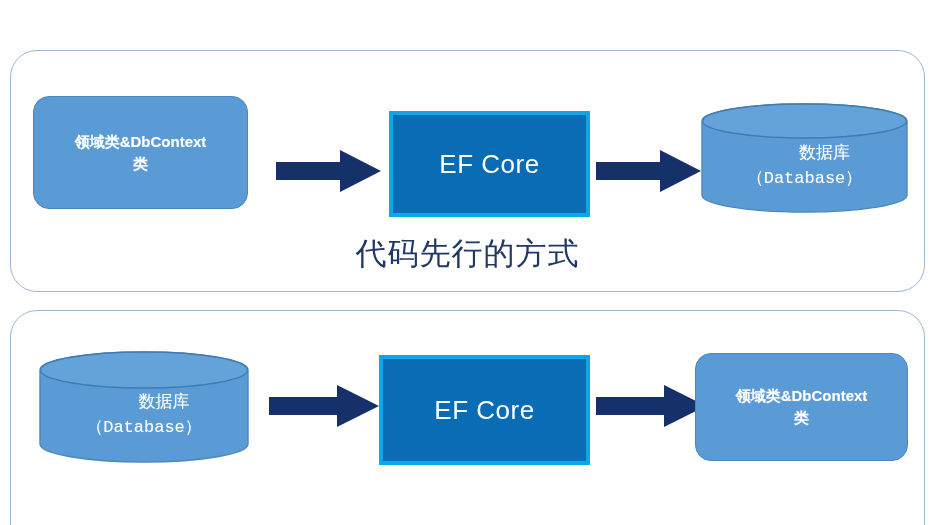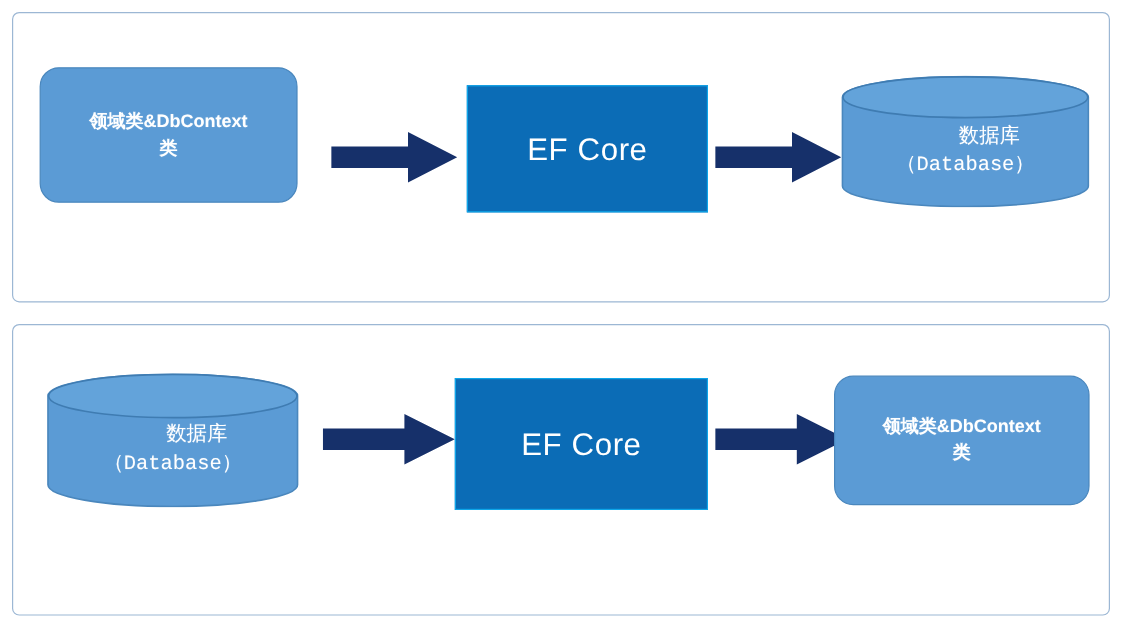--- a/index.html
+++ b/index.html
@@ -13,22 +13,23 @@
     position: relative;
     overflow: hidden;
     font-family: "Liberation Sans", "DejaVu Sans", sans-serif;
   }
 
   
   .panel {
     position: absolute;
     box-sizing: border-box;
     border: 1.4px solid #9cb7d4;
-    border-radius: 6px;
+    border-radius: 27px;
     background: #ffffff;
+    margin-top: 40px;
   }
   #panel-code-first   { left: 10px;  top: 10px;  width: 915px; height: 242px; }
   #panel-db-first     { left: 10px;  top: 270px; width: 915px; height: 243px; }
 
   
   .round-box {
     position: absolute;
     box-sizing: border-box;
     background: #5b9bd5;
     border: 1px solid #4a87bd;
@@ -43,21 +44,21 @@
     justify-content: center;
     padding: 0 8px;
     text-shadow: 0 0 1px rgba(255,255,255,.35);
   }
 
   
   .ef-box {
     position: absolute;
     box-sizing: border-box;
     background: #0b6cb6;
-    border: 1px solid #0ea5e9;
+    border: 4px solid #0ea5e9;
     color: #ffffff;
     font-size: 26px;
     font-weight: normal;
     display: flex;
     align-items: center;
     justify-content: center;
     letter-spacing: .5px;
   }
 
   
@@ -126,20 +127,21 @@
     <svg viewBox="0 0 207 110" preserveAspectRatio="none" aria-hidden="true">
       <path d="M1,18 a102,17 0 0 1 205,0 L206,92 a102,17 0 0 1 -205,0 Z" fill="#5b9bd5" stroke="#4a87bd" stroke-width="1.4"></path>
       <ellipse cx="103.5" cy="18" rx="102" ry="17" fill="#63a3da" stroke="#3f7cb2" stroke-width="1.4"></ellipse>
     </svg>
     <div class="cyl-label">
       <span class="cn">数据库</span>
       <span class="en">（Database）</span>
     </div>
   </div>
 
+  <div class="caption" style="left:0; right:0; top:182px;">代码先行的方式</div>
 </div>
 
 <div class="panel" id="panel-db-first">
 
   <div class="cylinder" style="left:28px; top:40px; width:210px; height:112px;">
     <svg viewBox="0 0 210 112" preserveAspectRatio="none" aria-hidden="true">
       <path d="M1,19 a103.5,18 0 0 1 208,0 L209,93 a103.5,18 0 0 1 -208,0 Z" fill="#5b9bd5" stroke="#4a87bd" stroke-width="1.4"></path>
       <ellipse cx="105" cy="19" rx="103.5" ry="18" fill="#63a3da" stroke="#3f7cb2" stroke-width="1.4"></ellipse>
     </svg>
     <div class="cyl-label">

